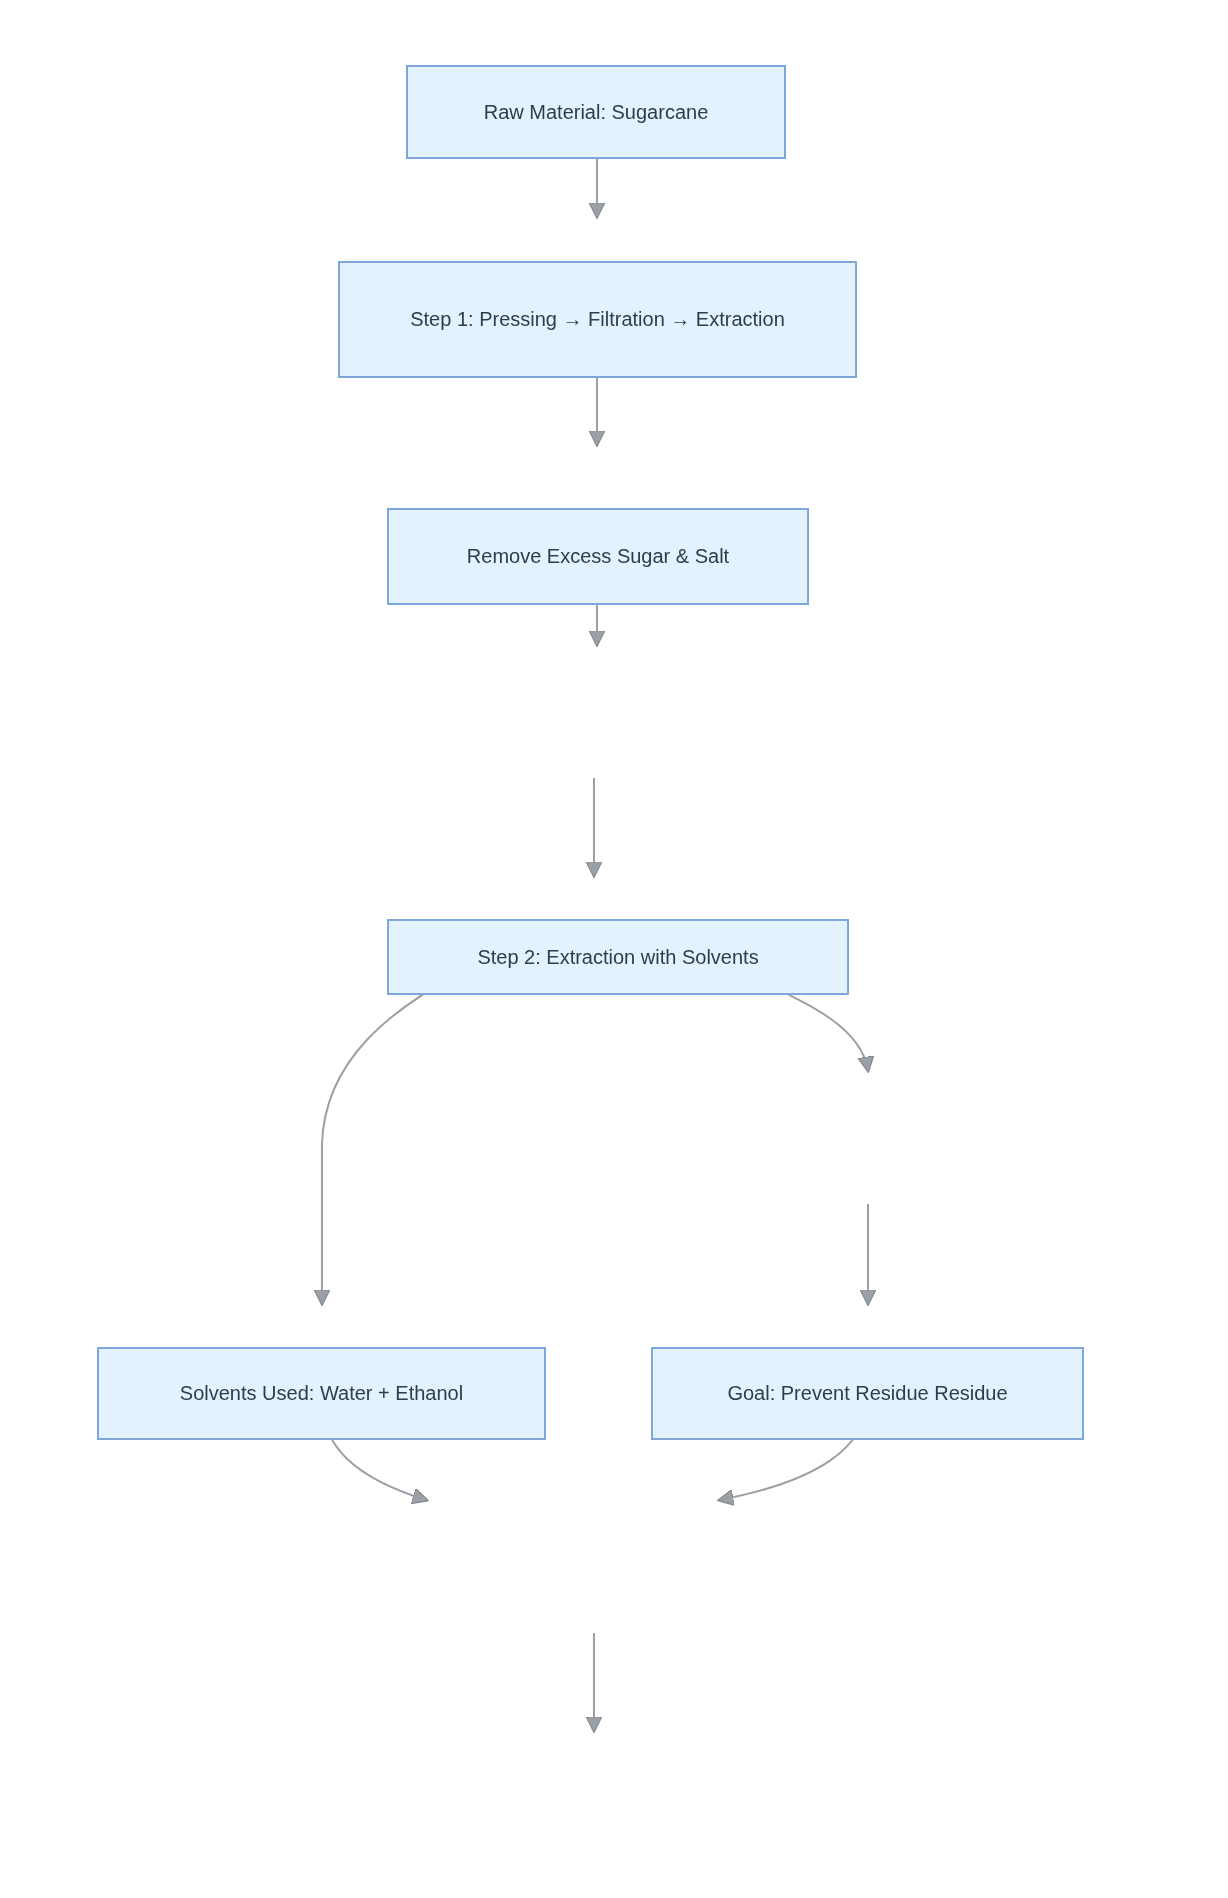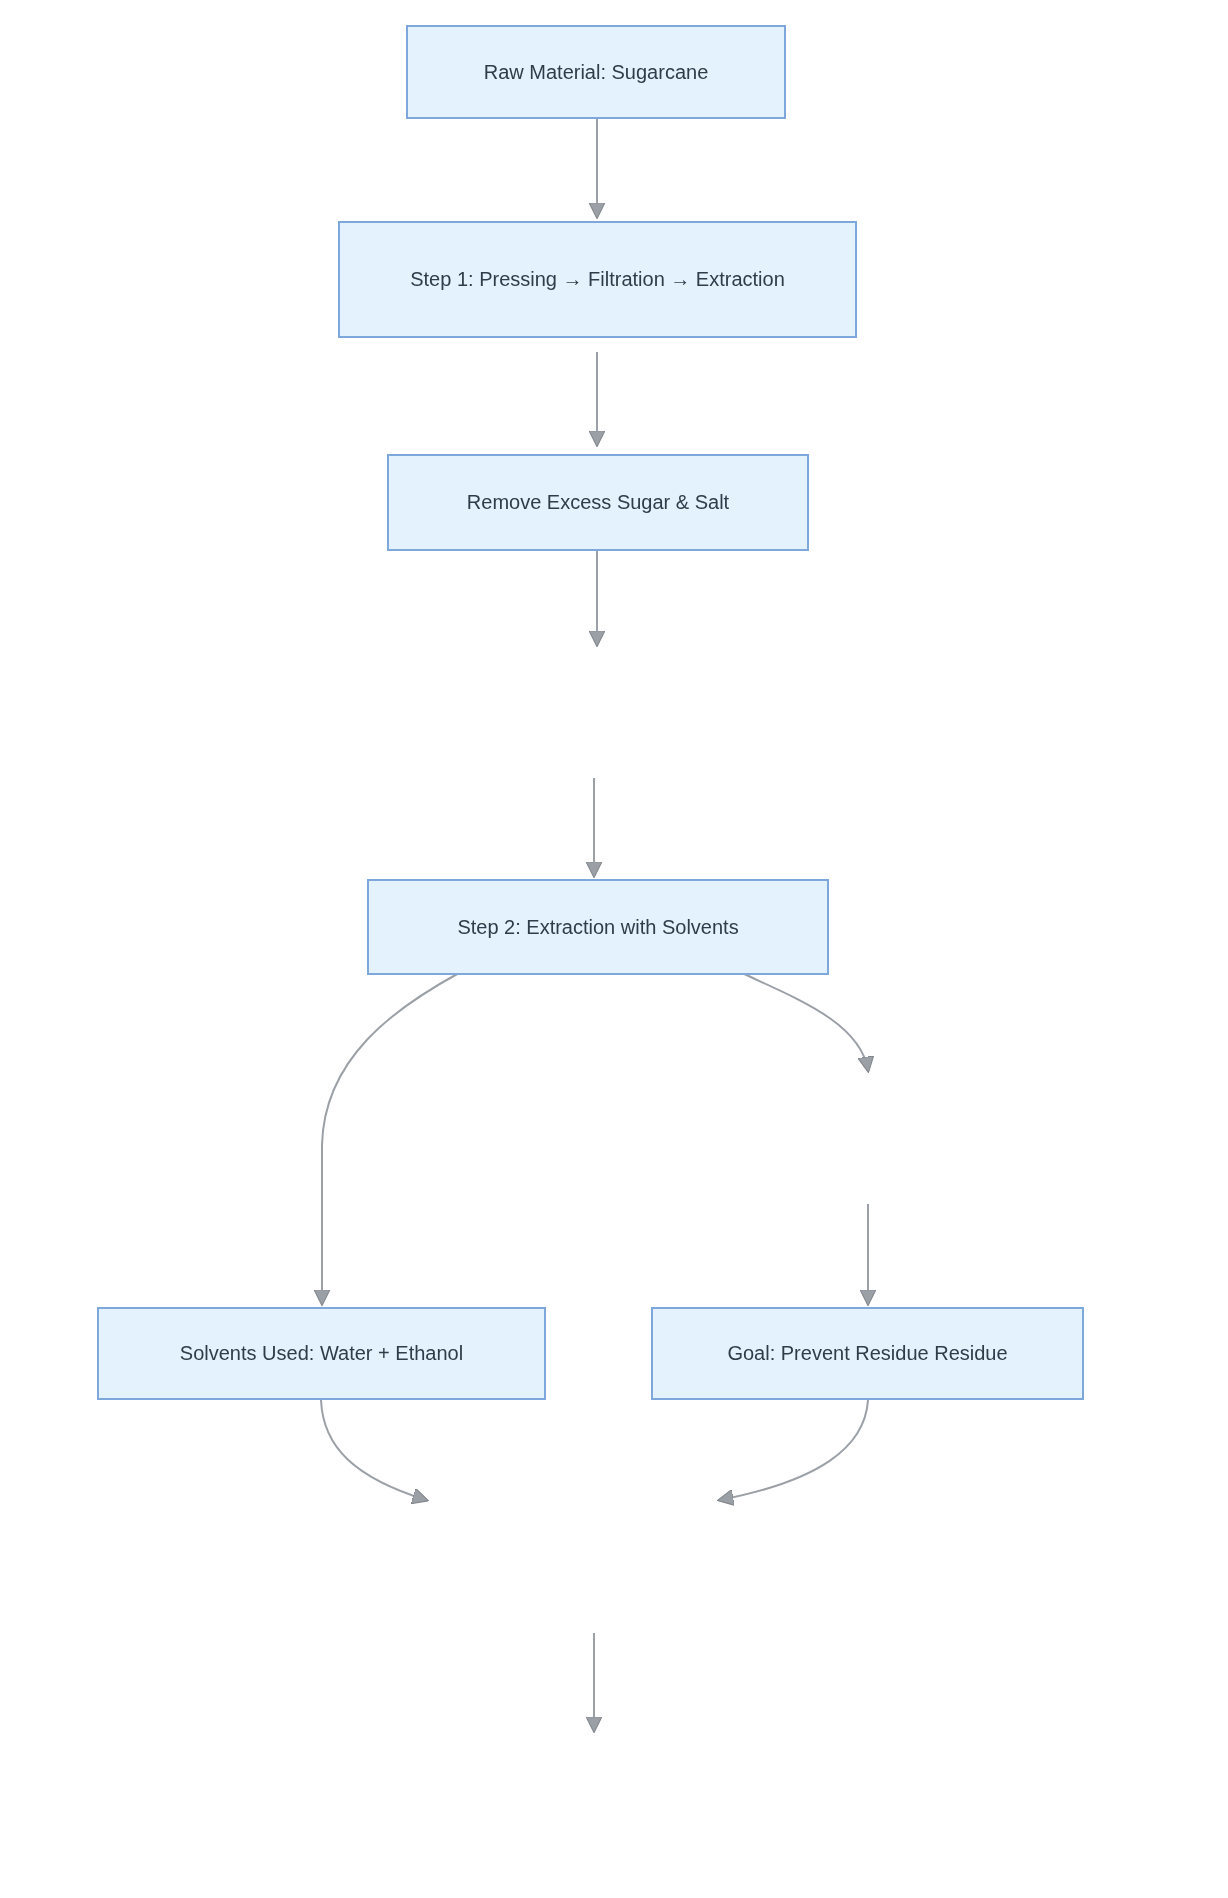--- a/index.html
+++ b/index.html
@@ -33,20 +33,21 @@
     background: #e3f2fd;
     border: 2px solid #7ea7db;
     color: #2e3d49;
     font-size: 20px;
     line-height: 35px;
     display: flex;
     align-items: center;
     justify-content: center;
     text-align: center;
     padding: 0 26px;
+    margin-top: 40px;
   }
 </style>
 </head>
 <body>
 
 <div class="canvas">
 
   <svg class="edges" viewBox="0 0 1228 1898" xmlns="http://www.w3.org/2000/svg">
     <defs>
       <marker id="arrowhead" markerUnits="userSpaceOnUse" markerWidth="16" markerHeight="16" viewBox="0 0 12 12" refX="10" refY="6" orient="auto">
@@ -66,26 +67,26 @@
   </svg>
 
   <div class="node" style="left:406px; top:25px;  width:380px; height:94px;">
     <span>Raw Material: Sugarcane</span>
   </div>
 
   <div class="node" style="left:338px; top:221px; width:519px; height:117px;">
     <span>Step 1: Pressing → Filtration → Extraction</span>
   </div>
 
-  <div class="node" style="left:387px; top:454px; width:422px; height:97px;">
+  <div class="node" style="left:387px; top:468px; width:422px; height:97px;">
     <span>Remove Excess Sugar &amp; Salt</span>
   </div>
 
 
-  <div class="node" style="left:367px; top:879px; width:462px; height:96px;">
+  <div class="node" style="left:387px; top:879px; width:462px; height:76px;">
     <span>Step 2: Extraction with Solvents</span>
   </div>
 
 
   <div class="node" style="left:97px; top:1307px; width:449px; height:93px;text-align:center;">
     <span>Solvents Used: Water + Ethanol</span>
   </div>
 
   <div class="node" style="left:651px; top:1307px; width:433px; height:93px;">
     <span>Goal: Prevent Residue Residue</span>

